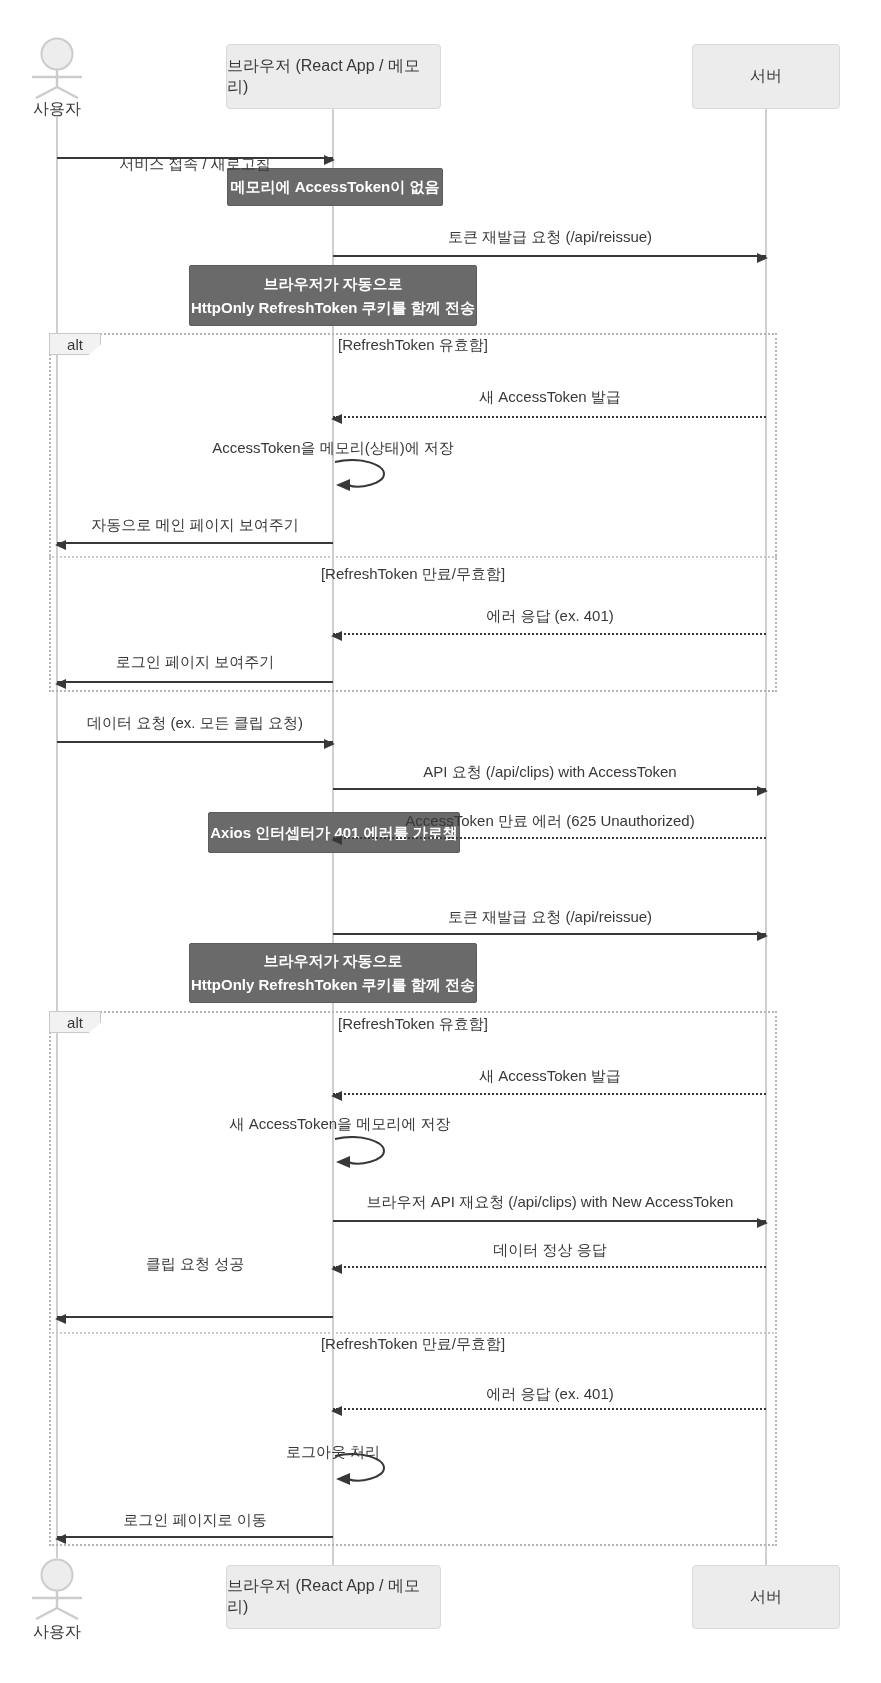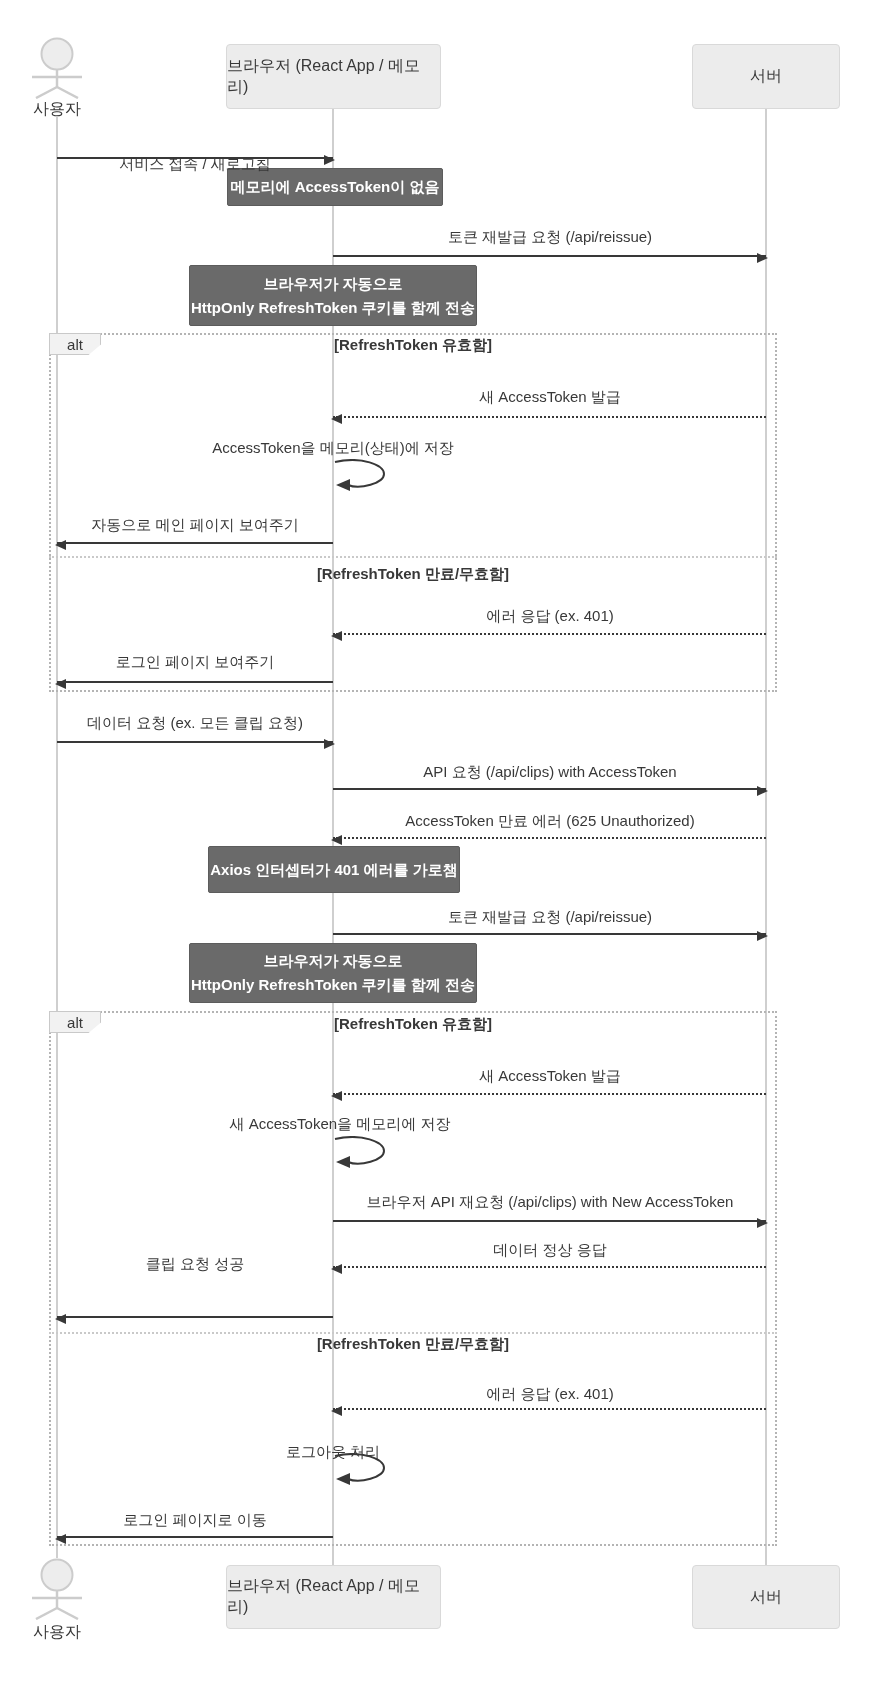--- a/index.html
+++ b/index.html
@@ -41,21 +41,21 @@
     border-radius:2px;color:#ffffff;font-weight:600;font-size:15px;line-height:24px;
     display:flex;flex-direction:column;align-items:center;justify-content:center;
     box-sizing:border-box;}
 
   .frame{position:absolute;border:2px dotted var(--frameb);box-sizing:border-box;background:transparent;}
   .tab{position:absolute;background:var(--tabf);
     clip-path:polygon(0 0,100% 0,100% 52%,76% 100%,0 100%);
     display:flex;align-items:center;justify-content:center;
     font-size:15px;color:var(--ink);box-shadow:0 0 0 1px var(--divc) inset;}
   .cond{position:absolute;transform:translateX(-50%);white-space:nowrap;
-    font-size:15px;font-weight:700;color:var(--ink);}
+    font-size:15px;font-weight:400;color:var(--ink);}
   .divider{position:absolute;height:0;border-top:2px dotted var(--divc);}
 </style>
 </head>
 <body>
 
 <div id="canvas">
 
   <div class="lifeline" style="left:56px;top:117px;height:1441px;"></div>
   <div class="lifeline" style="left:332px;top:109px;height:1456px;"></div>
   <div class="lifeline" style="left:765px;top:109px;height:1456px;"></div>
@@ -70,21 +70,21 @@
   <div class="divider" style="left:49px;top:1332px;width:728px;"></div>
   <div class="tab" style="left:49px;top:1011px;width:52px;height:22px;">alt</div>
   <div class="cond" style="left:413px;top:1015px;">[RefreshToken 유효함]</div>
   <div class="cond" style="left:413px;top:1335px;">[RefreshToken 만료/무효함]</div>
 
   <div class="note" style="left:227px;top:168px;width:216px;height:38px;">메모리에 AccessToken이 없음</div>
   <div class="note" style="left:189px;top:265px;width:288px;height:61px;">
     <span>브라우저가 자동으로</span>
     <span>HttpOnly RefreshToken 쿠키를 함께 전송</span>
   </div>
-  <div class="note" style="left:208px;top:846px;width:252px;height:47px;">Axios 인터셉터가 401 에러를 가로챔</div>
+  <div class="note" style="left:208px;top:812px;width:252px;height:41px;">Axios 인터셉터가 401 에러를 가로챔</div>
   <div class="note" style="left:189px;top:943px;width:288px;height:60px;">
     <span>브라우저가 자동으로</span>
     <span>HttpOnly RefreshToken 쿠키를 함께 전송</span>
   </div>
 
   <div class="msg" style="left:195px;top:142px;margin-top:12px;">서비스 접속 / 새로고침</div>
   <div class="msg" style="left:550px;top:227px;">토큰 재발급 요청 (/api/reissue)</div>
   <div class="msg" style="left:550px;top:387px;">새 AccessToken 발급</div>
   <div class="msg" style="left:333px;top:438px;">AccessToken을 메모리(상태)에 저장</div>
   <div class="msg" style="left:195px;top:515px;">자동으로 메인 페이지 보여주기</div>

